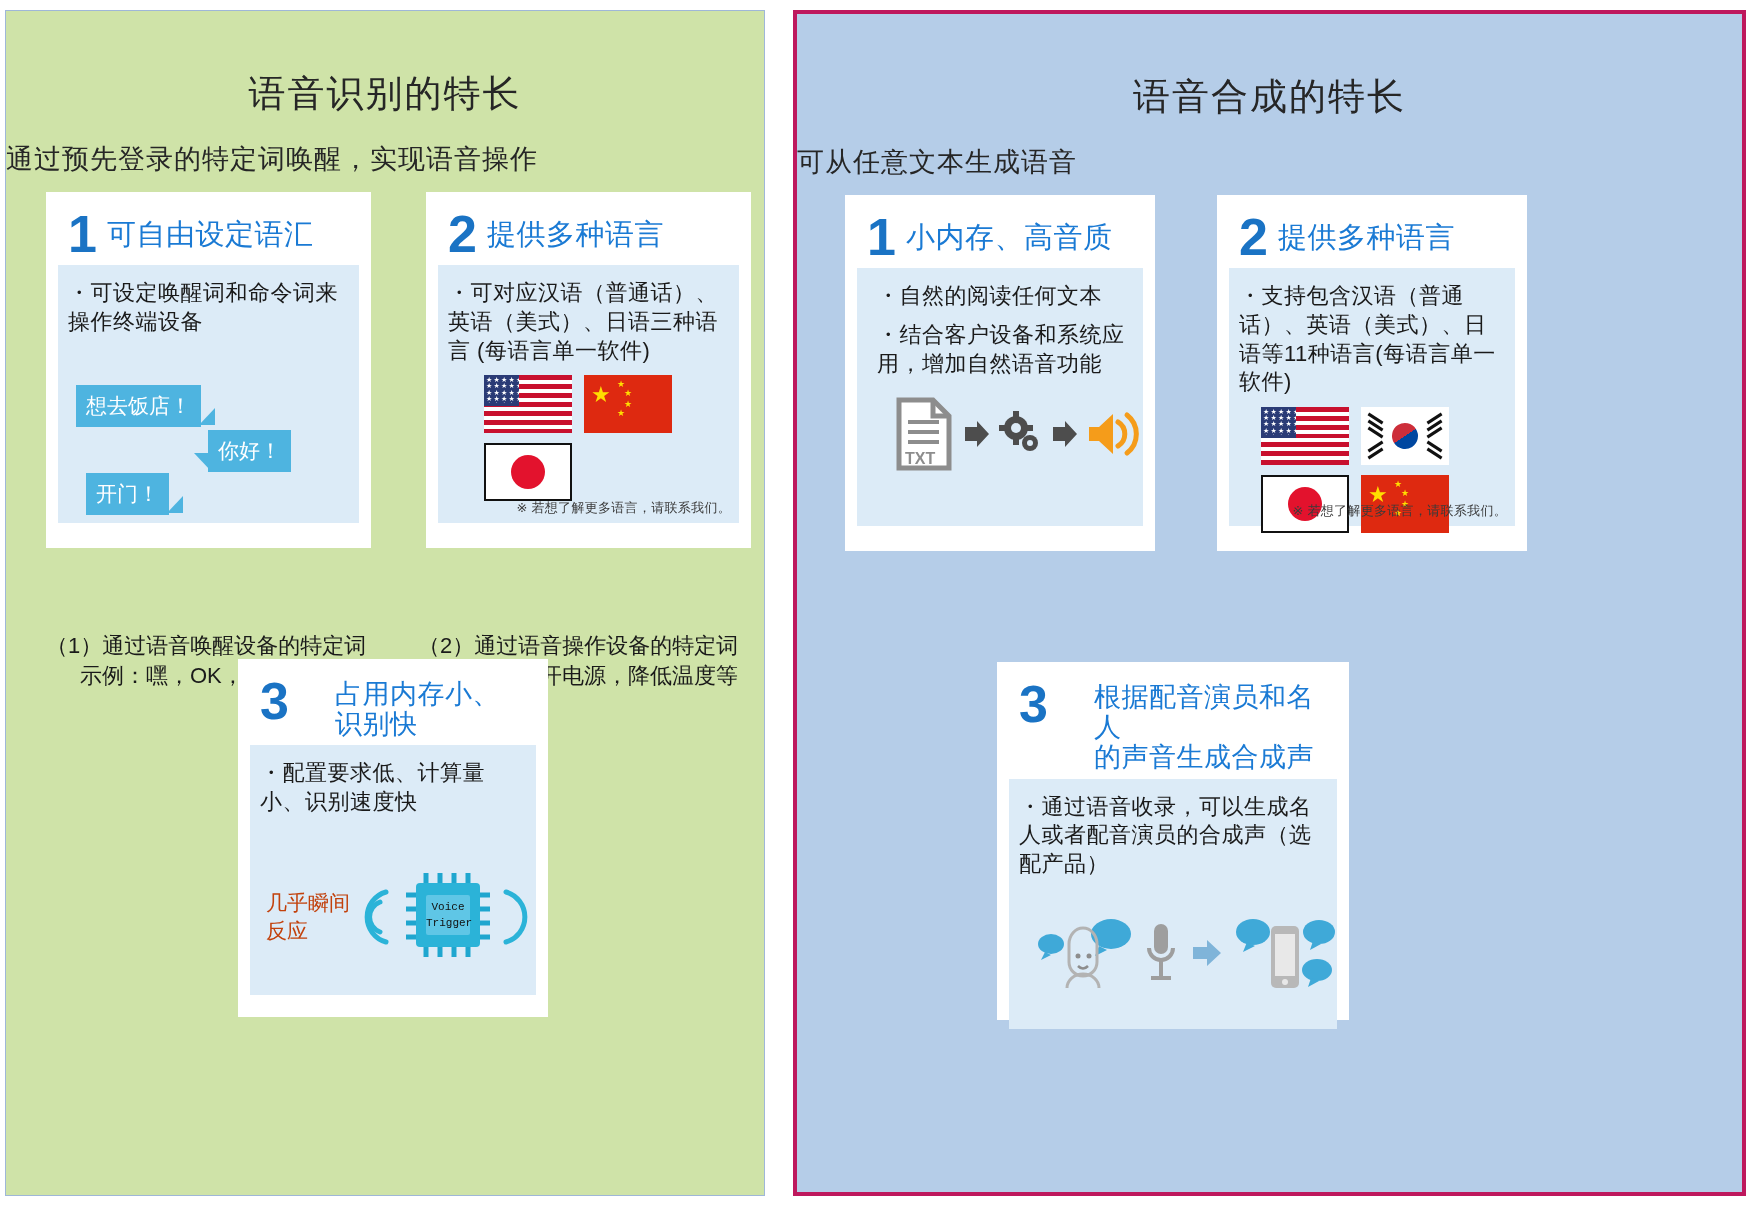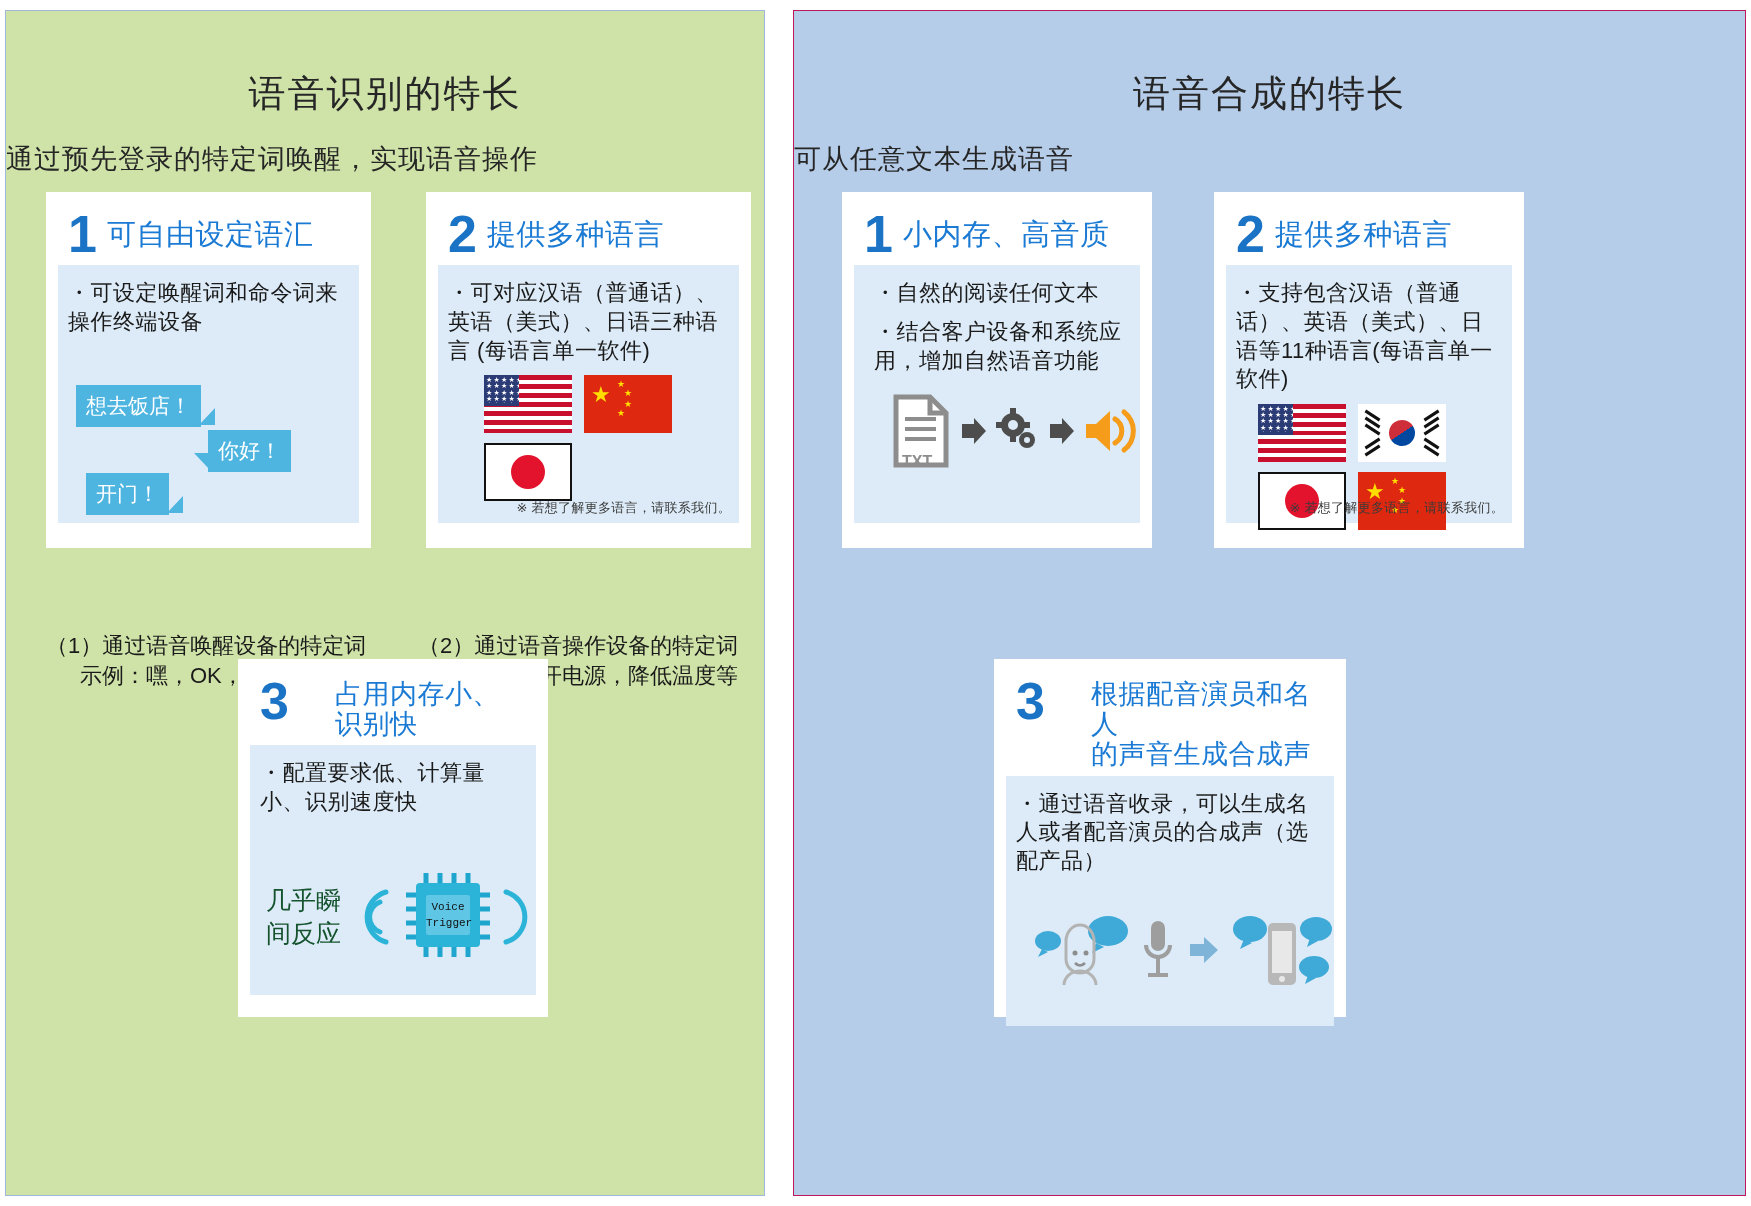--- a/index.html
+++ b/index.html
@@ -7,21 +7,21 @@
     width:1751px;height:1206px;
     background:#ffffff;
     font-family:"Liberation Sans","DejaVu Sans",sans-serif;
     overflow:hidden;
   }
   .stage{position:relative;width:1751px;height:1206px;}
 
   
   .panel{position:absolute;top:10px;height:1186px;box-sizing:border-box;}
   .panel-left{left:5px;width:760px;background:#cfe3a8;border:1px solid #9fb7d8;}
-  .panel-right{left:793px;width:953px;background:#b5cde8;border:1px solid #be185d;}
+  .panel-right{left:793px;width:953px;background:#b5cde8;border:4px solid #be185d;}
 
   .panel-title{
     text-align:center;font-size:37px;color:#262626;font-weight:400;
     letter-spacing:2px;
   }
   .panel-sub{
     text-align:left;font-size:27px;color:#262626;font-weight:400;
     letter-spacing:1px;
   }
   .panel-left .panel-title{margin-top:58px;}
@@ -97,21 +97,21 @@
      width:26px;height:26px;border-radius:50%;
      background:linear-gradient(to bottom,#cd2e3a 0 50%,#0047a0 50% 100%);}
   .flag-kr .bar{position:absolute;background:#111;height:3px;width:17px;}
 
   
   .illus{position:relative;width:100%;}
   .chip-label{
     font-family:Liberation Mono, monospace;
     font-size:11px;color:#111;text-align:center;line-height:1.5;
   }
-  .near-instant{font-size:25px;color:#14532d;}
+  .near-instant{font-size:21px;color:#c2410c;}
 </style>
 </head>
 <body>
 
 <div class="stage">
 
   <div class="panel panel-left">
 
     <div class="panel-title">语音识别的特长</div>
     <div class="panel-sub">通过预先登录的特定词唤醒，实现语音操作</div>
@@ -253,21 +253,21 @@
           <span style="position:relative;display:inline-block;">
             <svg width="62" height="76" viewBox="0 0 62 76">
               <path d="M6 4 h34 l16 16 v52 h-50 z" fill="#ffffff" stroke="#8d8d8d" stroke-width="5"></path>
               <path d="M40 4 v16 h16" fill="none" stroke="#8d8d8d" stroke-width="5"></path>
               <g stroke="#8d8d8d" stroke-width="4">
                 <line x1="15" y1="26" x2="46" y2="26"></line>
                   <line x1="15" y1="36" x2="46" y2="36"></line>
                 <line x1="15" y1="46" x2="46" y2="46"></line>
               </g>
             </svg>
-            <span style="position:absolute;left:12px;top:60px;font-size:16px;font-weight:bold;color:#8d8d8d;font-family:'Liberation Sans',sans-serif;">TXT</span>
+            <span style="position:absolute;left:12px;top:54px;font-size:16px;font-weight:bold;color:#8d8d8d;font-family:'Liberation Sans',sans-serif;">TXT</span>
           </span>
           <span>
             <svg width="30" height="30" viewBox="0 0 30 30">
                 <path d="M4 8 h12 v-6 l12 13 -12 13 v-6 h-12 z" fill="#4d4d4d"></path>
               </svg>
           </span>
           <span>
             <svg width="46" height="46" viewBox="0 0 46 46">
               <g fill="#4d4d4d">
                 <circle cx="19" cy="17" r="12"></circle>

